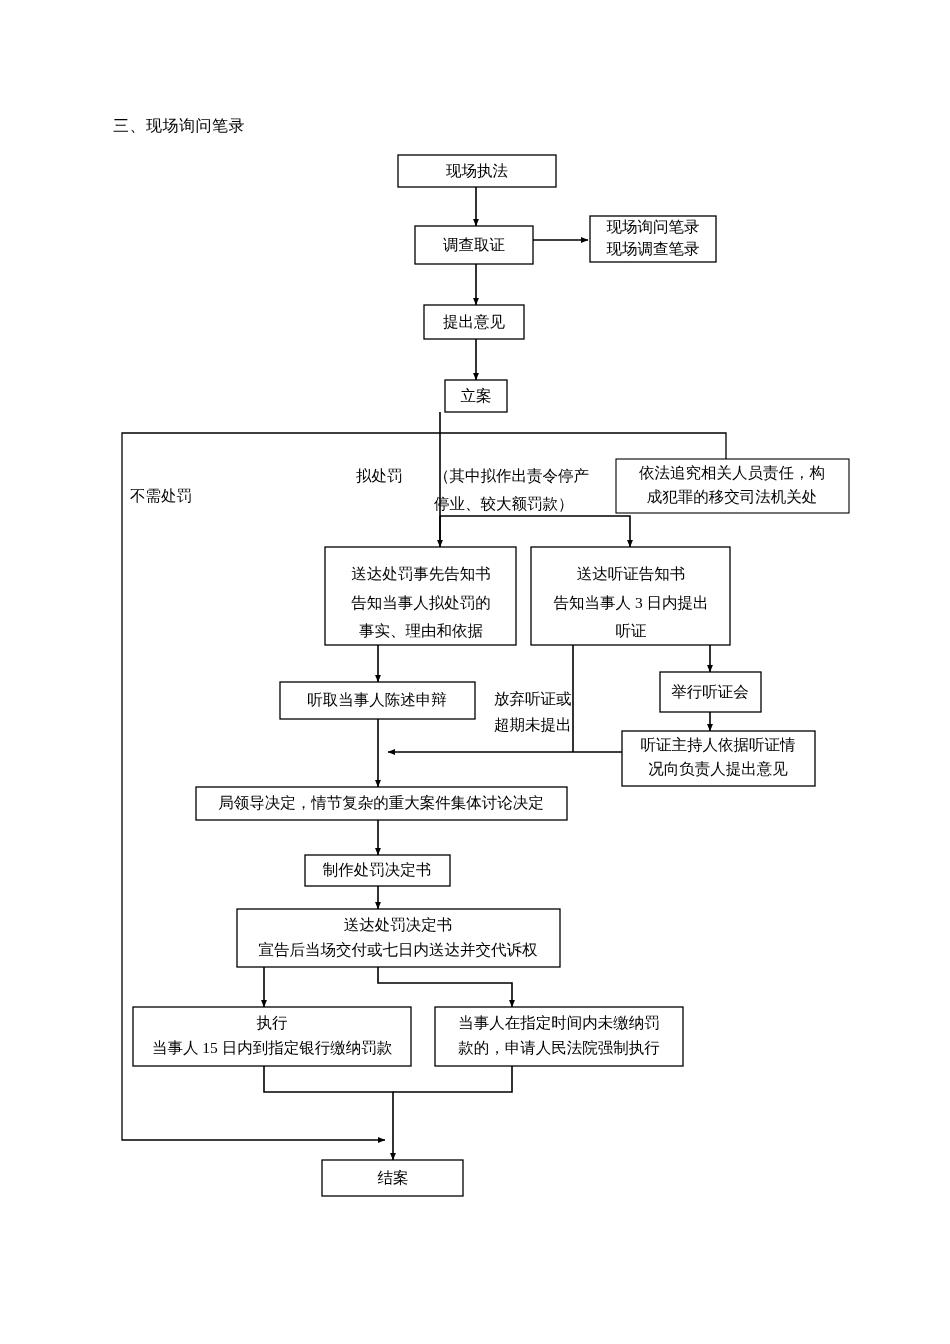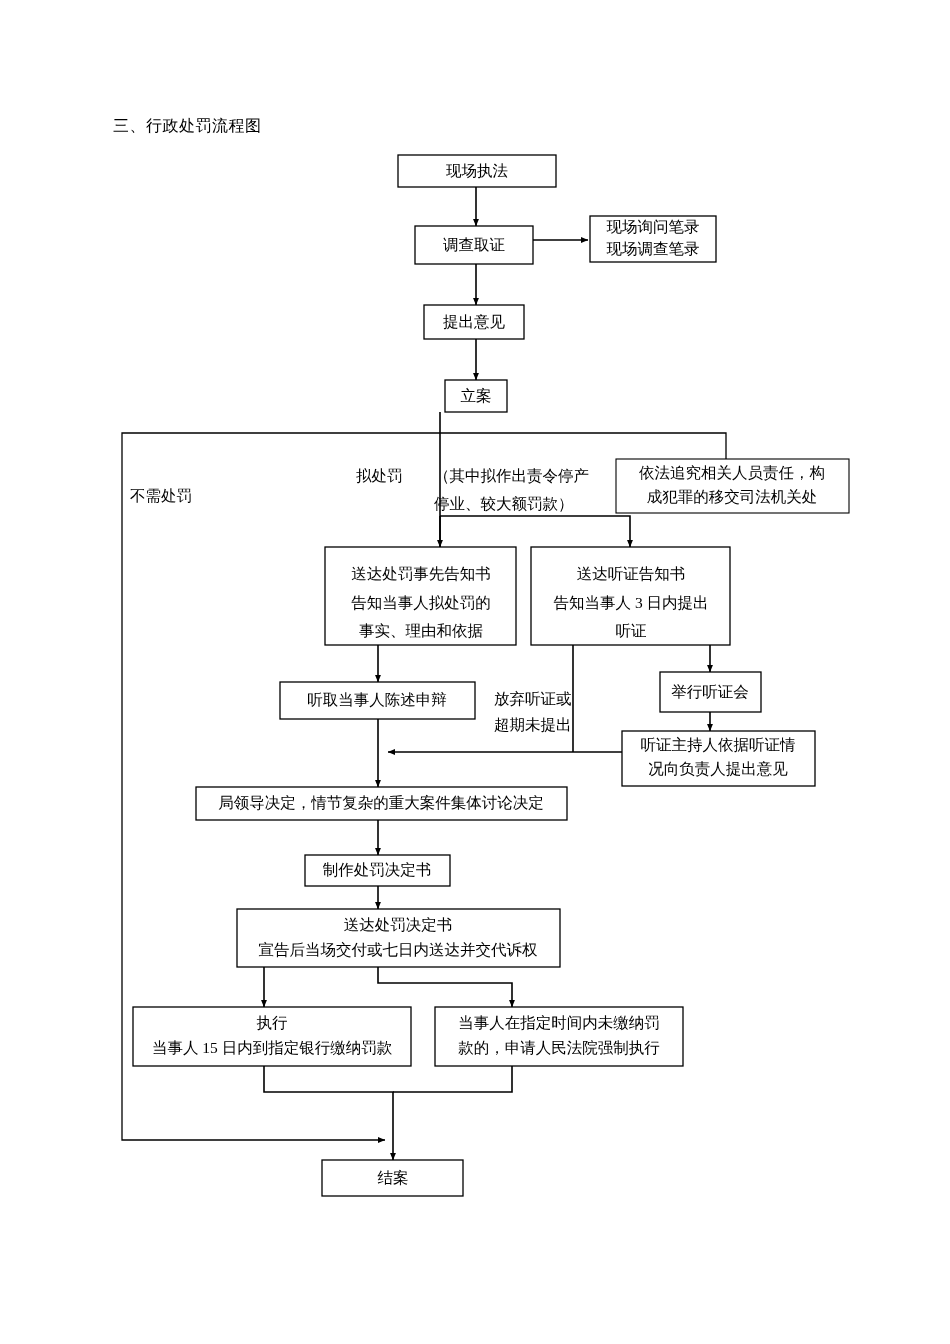--- a/index.html
+++ b/index.html
@@ -67,21 +67,21 @@
   }
   .edge-label.start {
     text-anchor: start;
   }
 </style>
 </head>
 <body>
 
 <div id="page">
 
-  <div id="section-title">三、行政处罚流程图</div>
+  <div id="section-title">三、现场询问笔录</div>
 
   <svg id="flow-svg" viewBox="0 0 950 1344" xmlns="http://www.w3.org/2000/svg">
     <defs>
       <marker id="arrow" markerWidth="9" markerHeight="9" refX="7.4" refY="3.1" orient="auto" markerUnits="userSpaceOnUse">
         <path d="M0,0 L7.6,3.1 L0,6.2 z" fill="#000000"></path>
       </marker>
     </defs>
 
     <g>
       <path class="edge" d="M476,187 L476,226" marker-end="url(#arrow)"></path>

